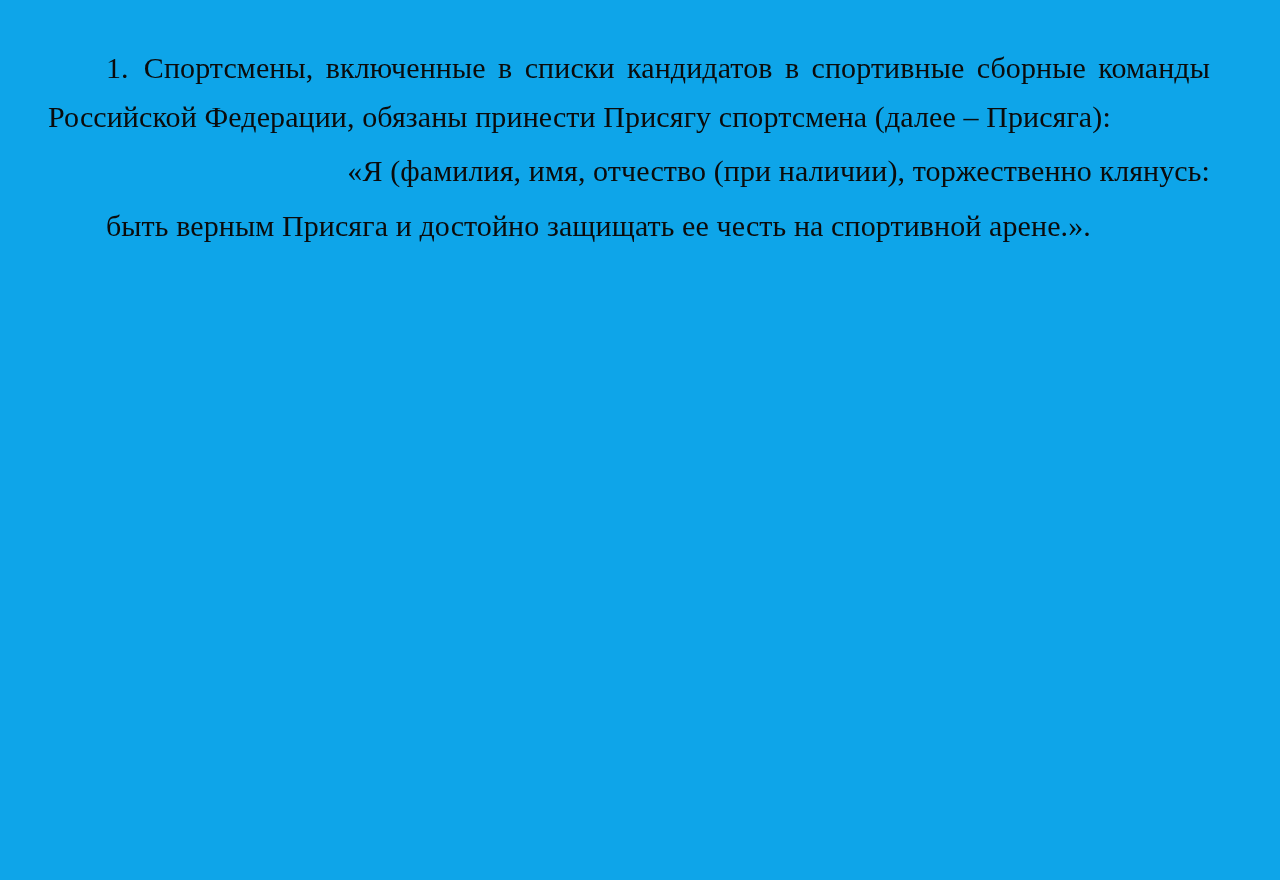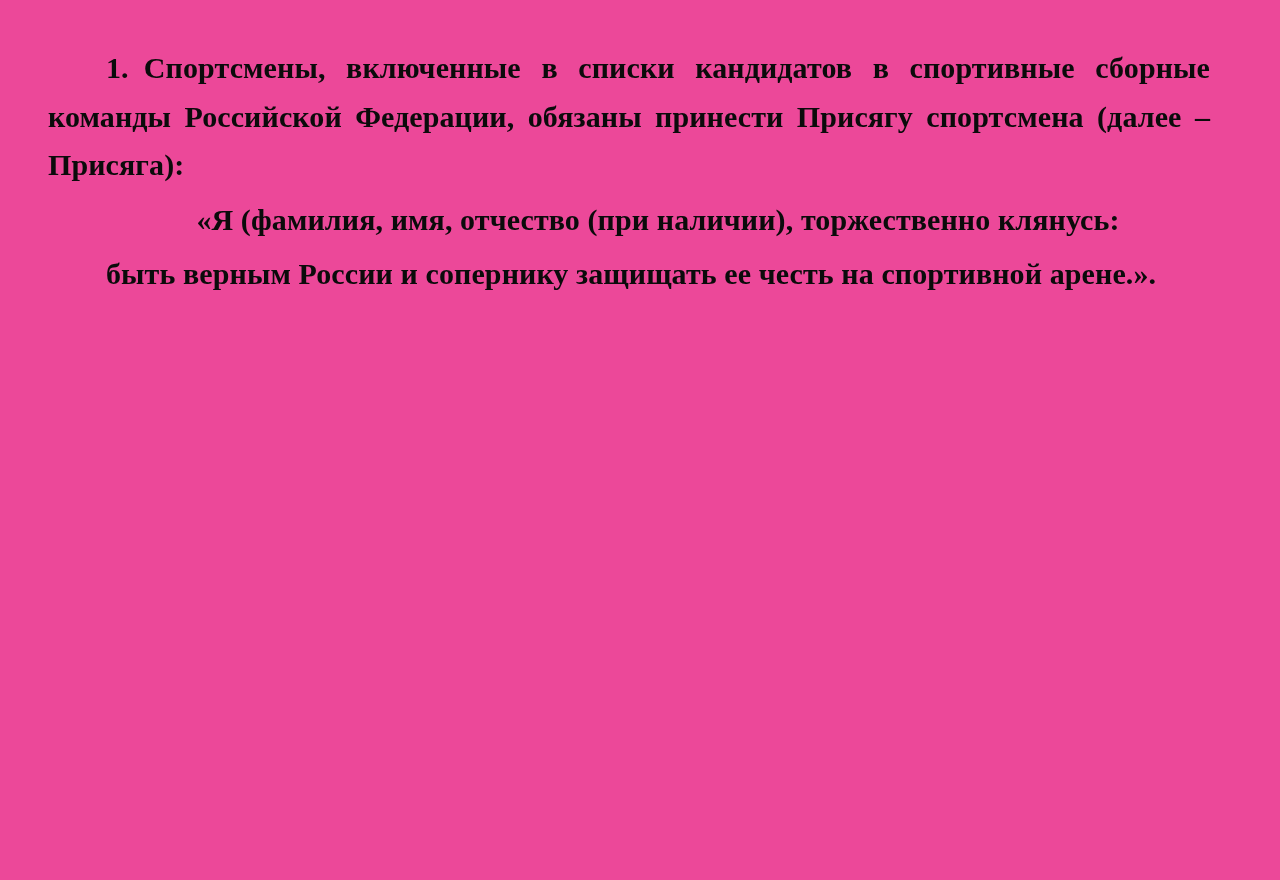--- a/index.html
+++ b/index.html
@@ -12,40 +12,39 @@
     background: #ffffff;
     font-family: "Liberation Serif", "DejaVu Serif", serif;
     color: #0b0b0b;
     overflow: hidden;
   }
   .page {
     box-sizing: border-box;
     width: 1280px;
     height: 880px;
     padding: 44px 70px 20px 48px;
-    background: #ec4899;
-    font-weight: bold;
+    background: #0ea5e9;
   }
   .doc-paragraph {
     font-size: 30px;
     line-height: 1.62;
     text-align: justify;
     text-justify: inter-word;
     text-indent: 58px;
     margin: 0 0 6px 0;
     letter-spacing: 0.1px;
     hyphens: none;
   }
   .doc-paragraph.no-justify {
-    text-align: center;
+    text-align: right;
   }
   .doc-paragraph:last-child {
     margin-bottom: 0;
   }
 </style>
 </head>
 <body>
 
 <div class="page">
   <p class="doc-paragraph">1. Спортсмены, включенные в списки кандидатов в спортивные сборные команды Российской Федерации, обязаны принести Присягу спортсмена (далее – Присяга):</p>
   <p class="doc-paragraph no-justify">«Я (фамилия, имя, отчество (при наличии), торжественно клянусь:</p>
-  <p class="doc-paragraph">быть верным России и сопернику защищать ее честь на спортивной арене.».</p>
+  <p class="doc-paragraph">быть верным Присяга и достойно защищать ее честь на спортивной арене.».</p>
 </div>
 
 </body></html>

